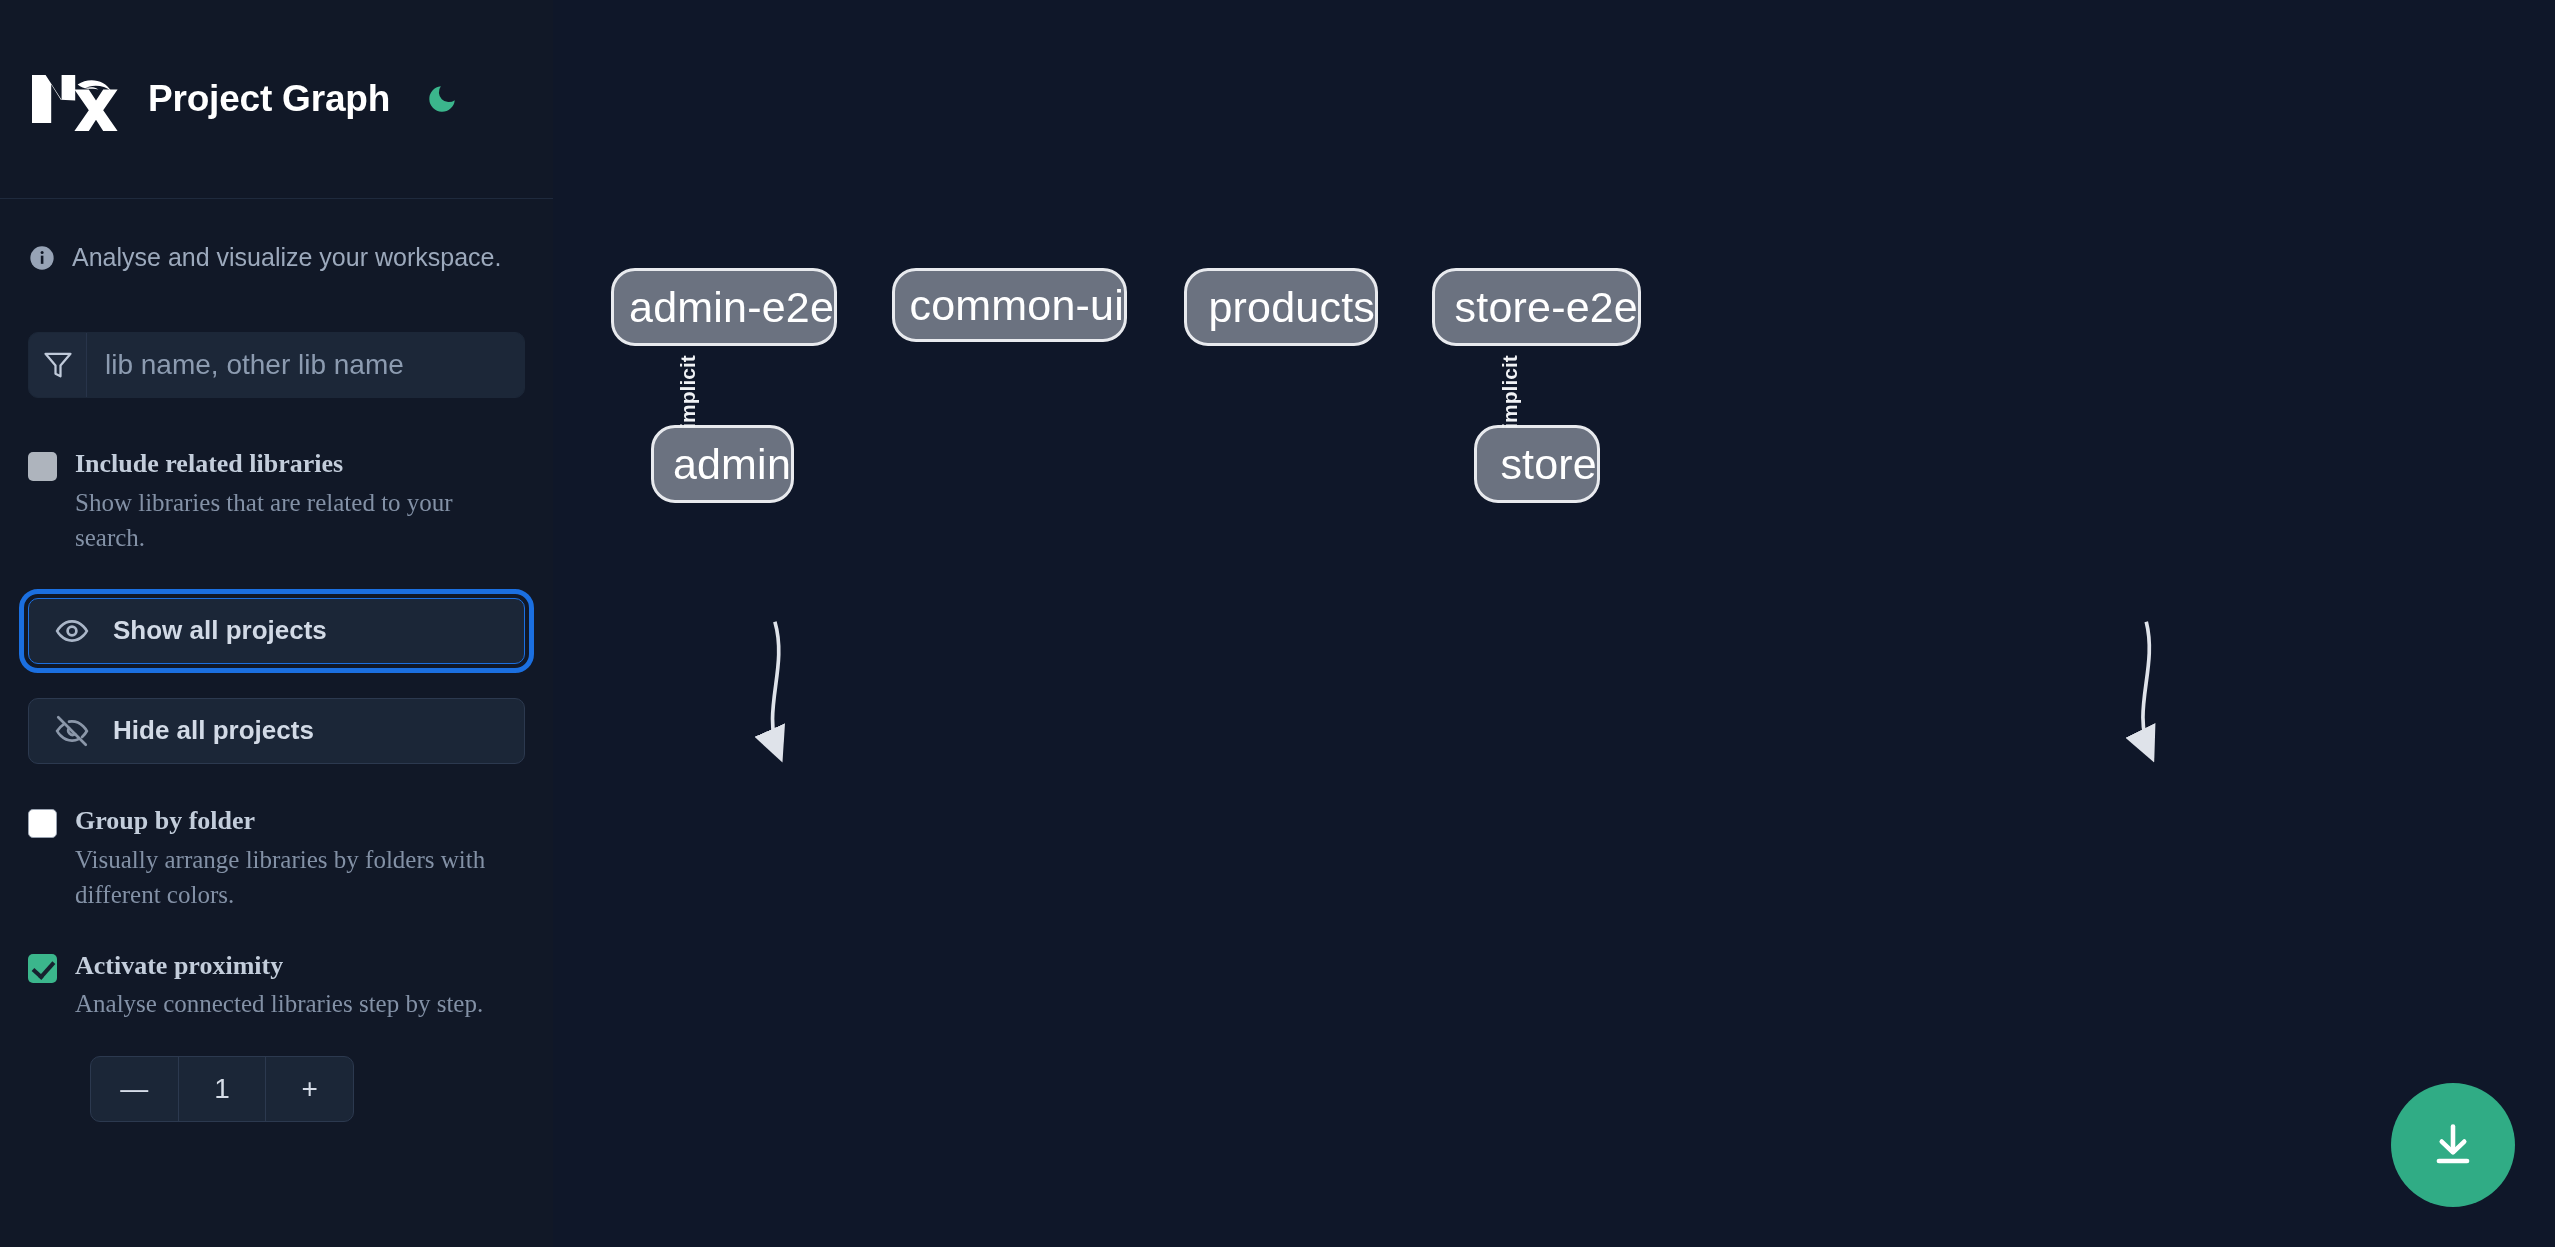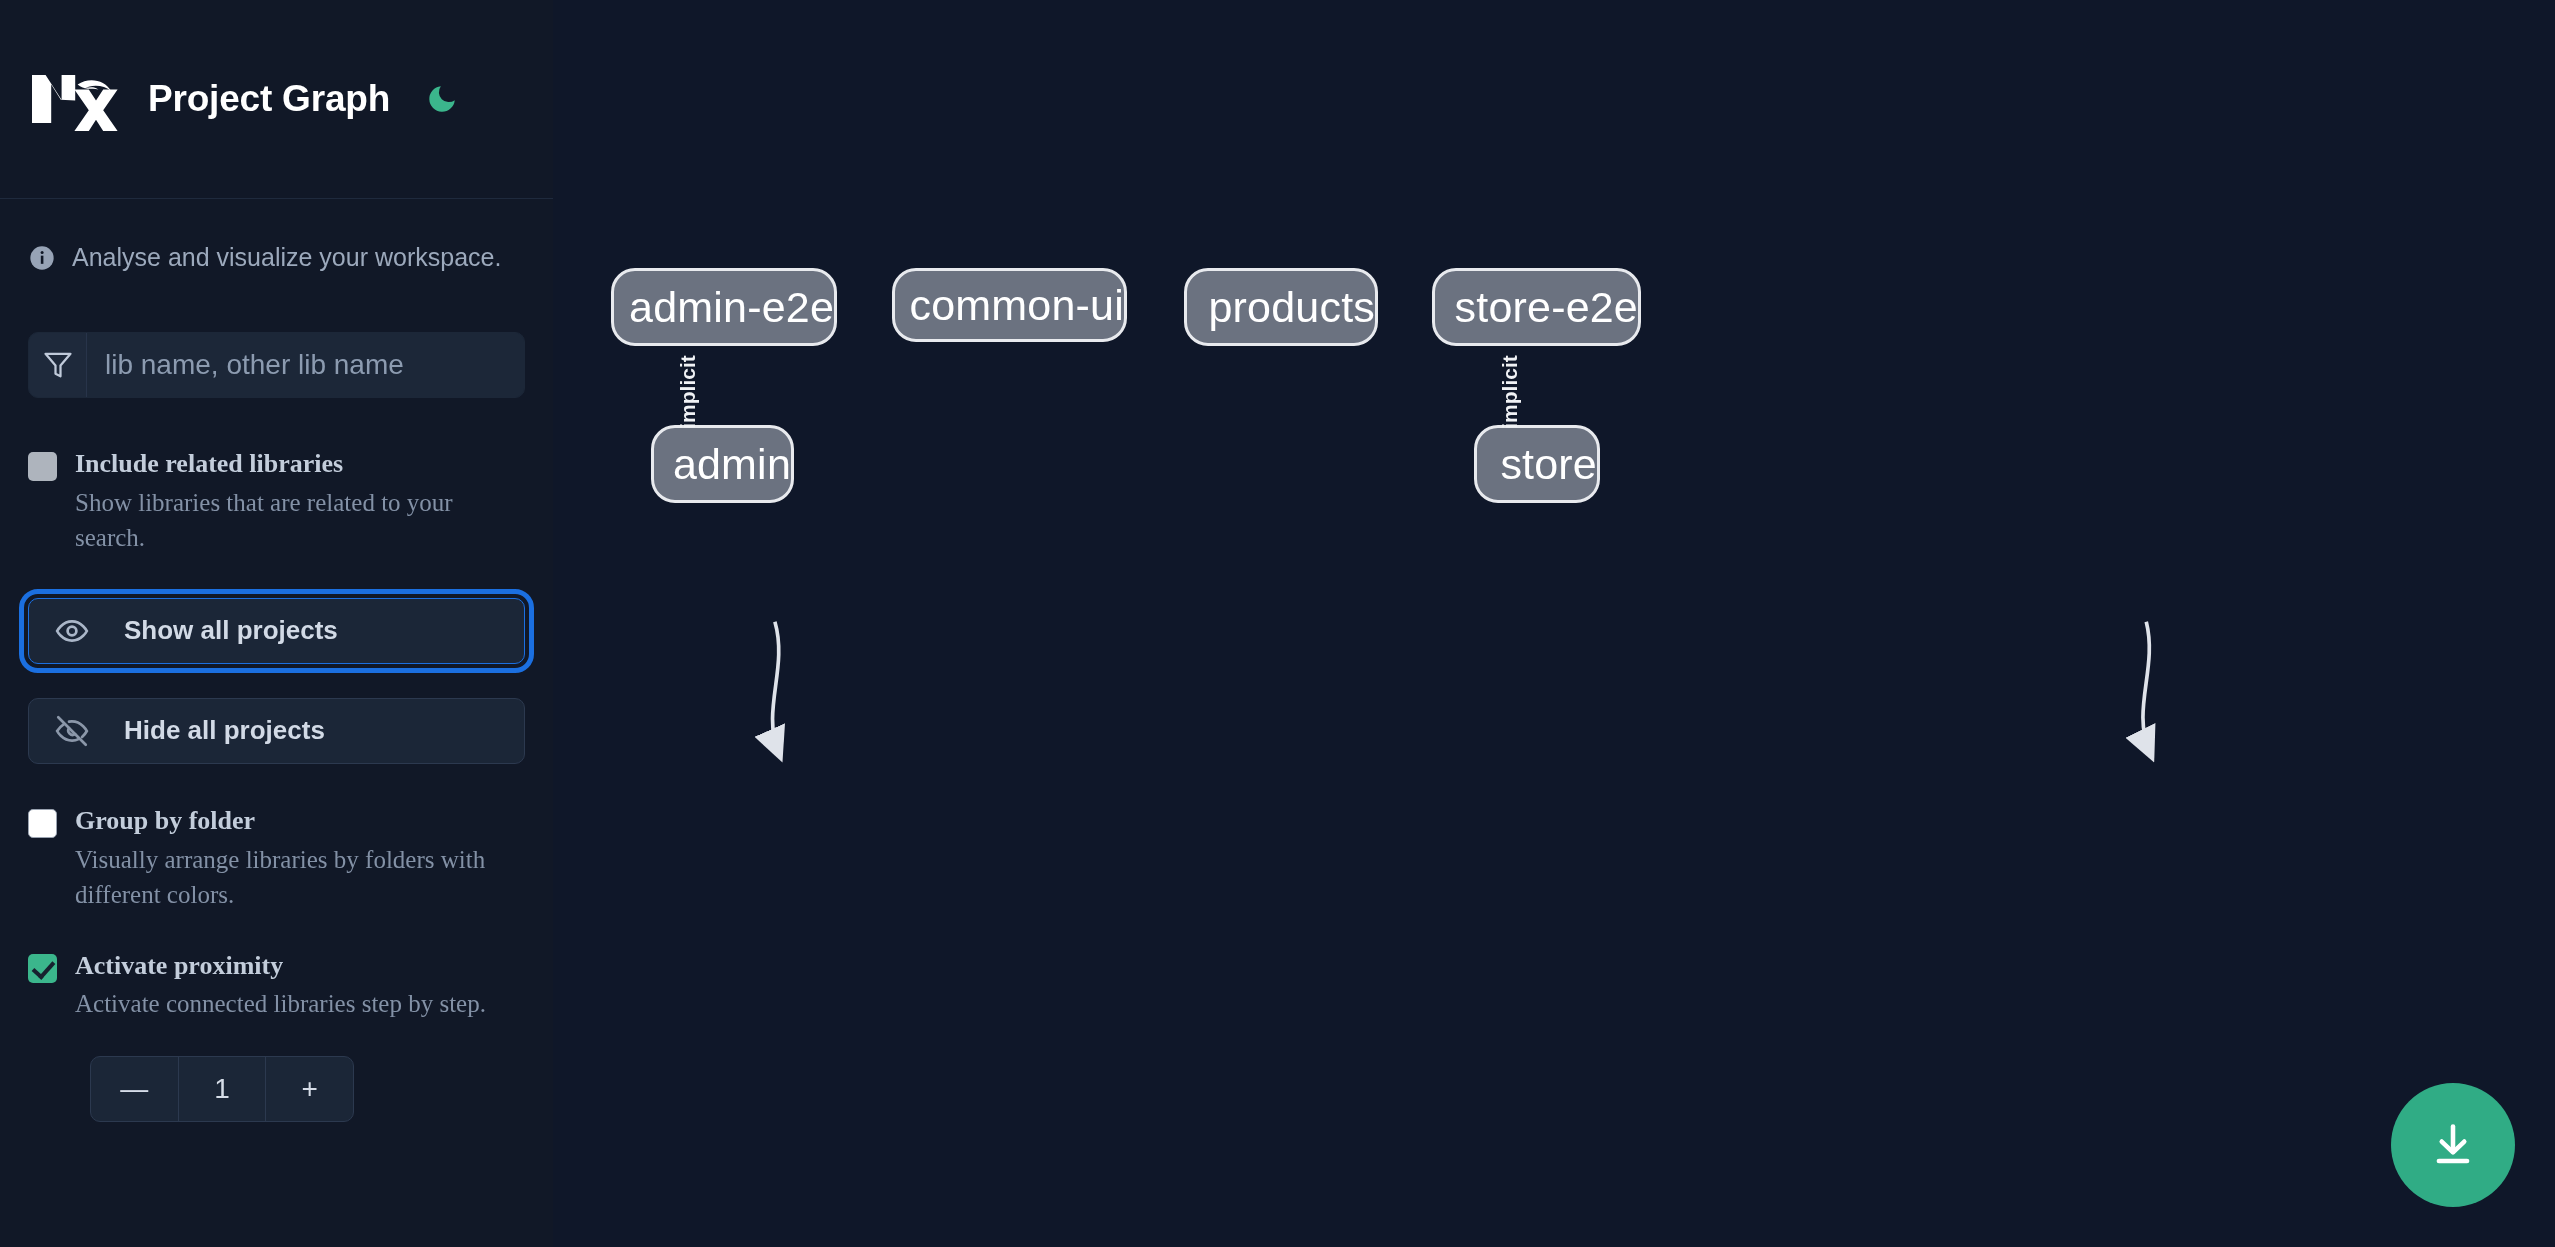--- a/index.html
+++ b/index.html
@@ -142,21 +142,21 @@
     margin-top: 4px;
     max-width: 452px;
   }
 
   
   .action-btn {
     margin: 0 28px;
     height: 66px;
     display: flex;
     align-items: center;
-    gap: 35px;
+    gap: 24px;
     padding-left: 26px;
     border-radius: 10px;
     background: #1b2troubleshoot;
     background: #1b2637;
     border: 1px solid #2c394f;
     cursor: pointer;
     color: #d2dae6;
     font-size: 26px;
     font-weight: 700;
   }
@@ -317,21 +317,21 @@
       <div class="cb-body">
         <div class="cb-title">Group by folder</div>
         <div class="cb-desc">Visually arrange libraries by folders with different colors.</div>
       </div>
     </div>
 
     <div class="check-block" style="margin-top:36px">
       <div class="cb checked"></div>
       <div class="cb-body">
         <div class="cb-title">Activate proximity</div>
-        <div class="cb-desc">Activate connected libraries step by step.</div>
+        <div class="cb-desc">Analyse connected libraries step by step.</div>
       </div>
     </div>
 
     <div class="stepper">
       <div>—</div>
       <div class="seg-mid">1</div>
       <div>+</div>
     </div>
 
   </aside>

